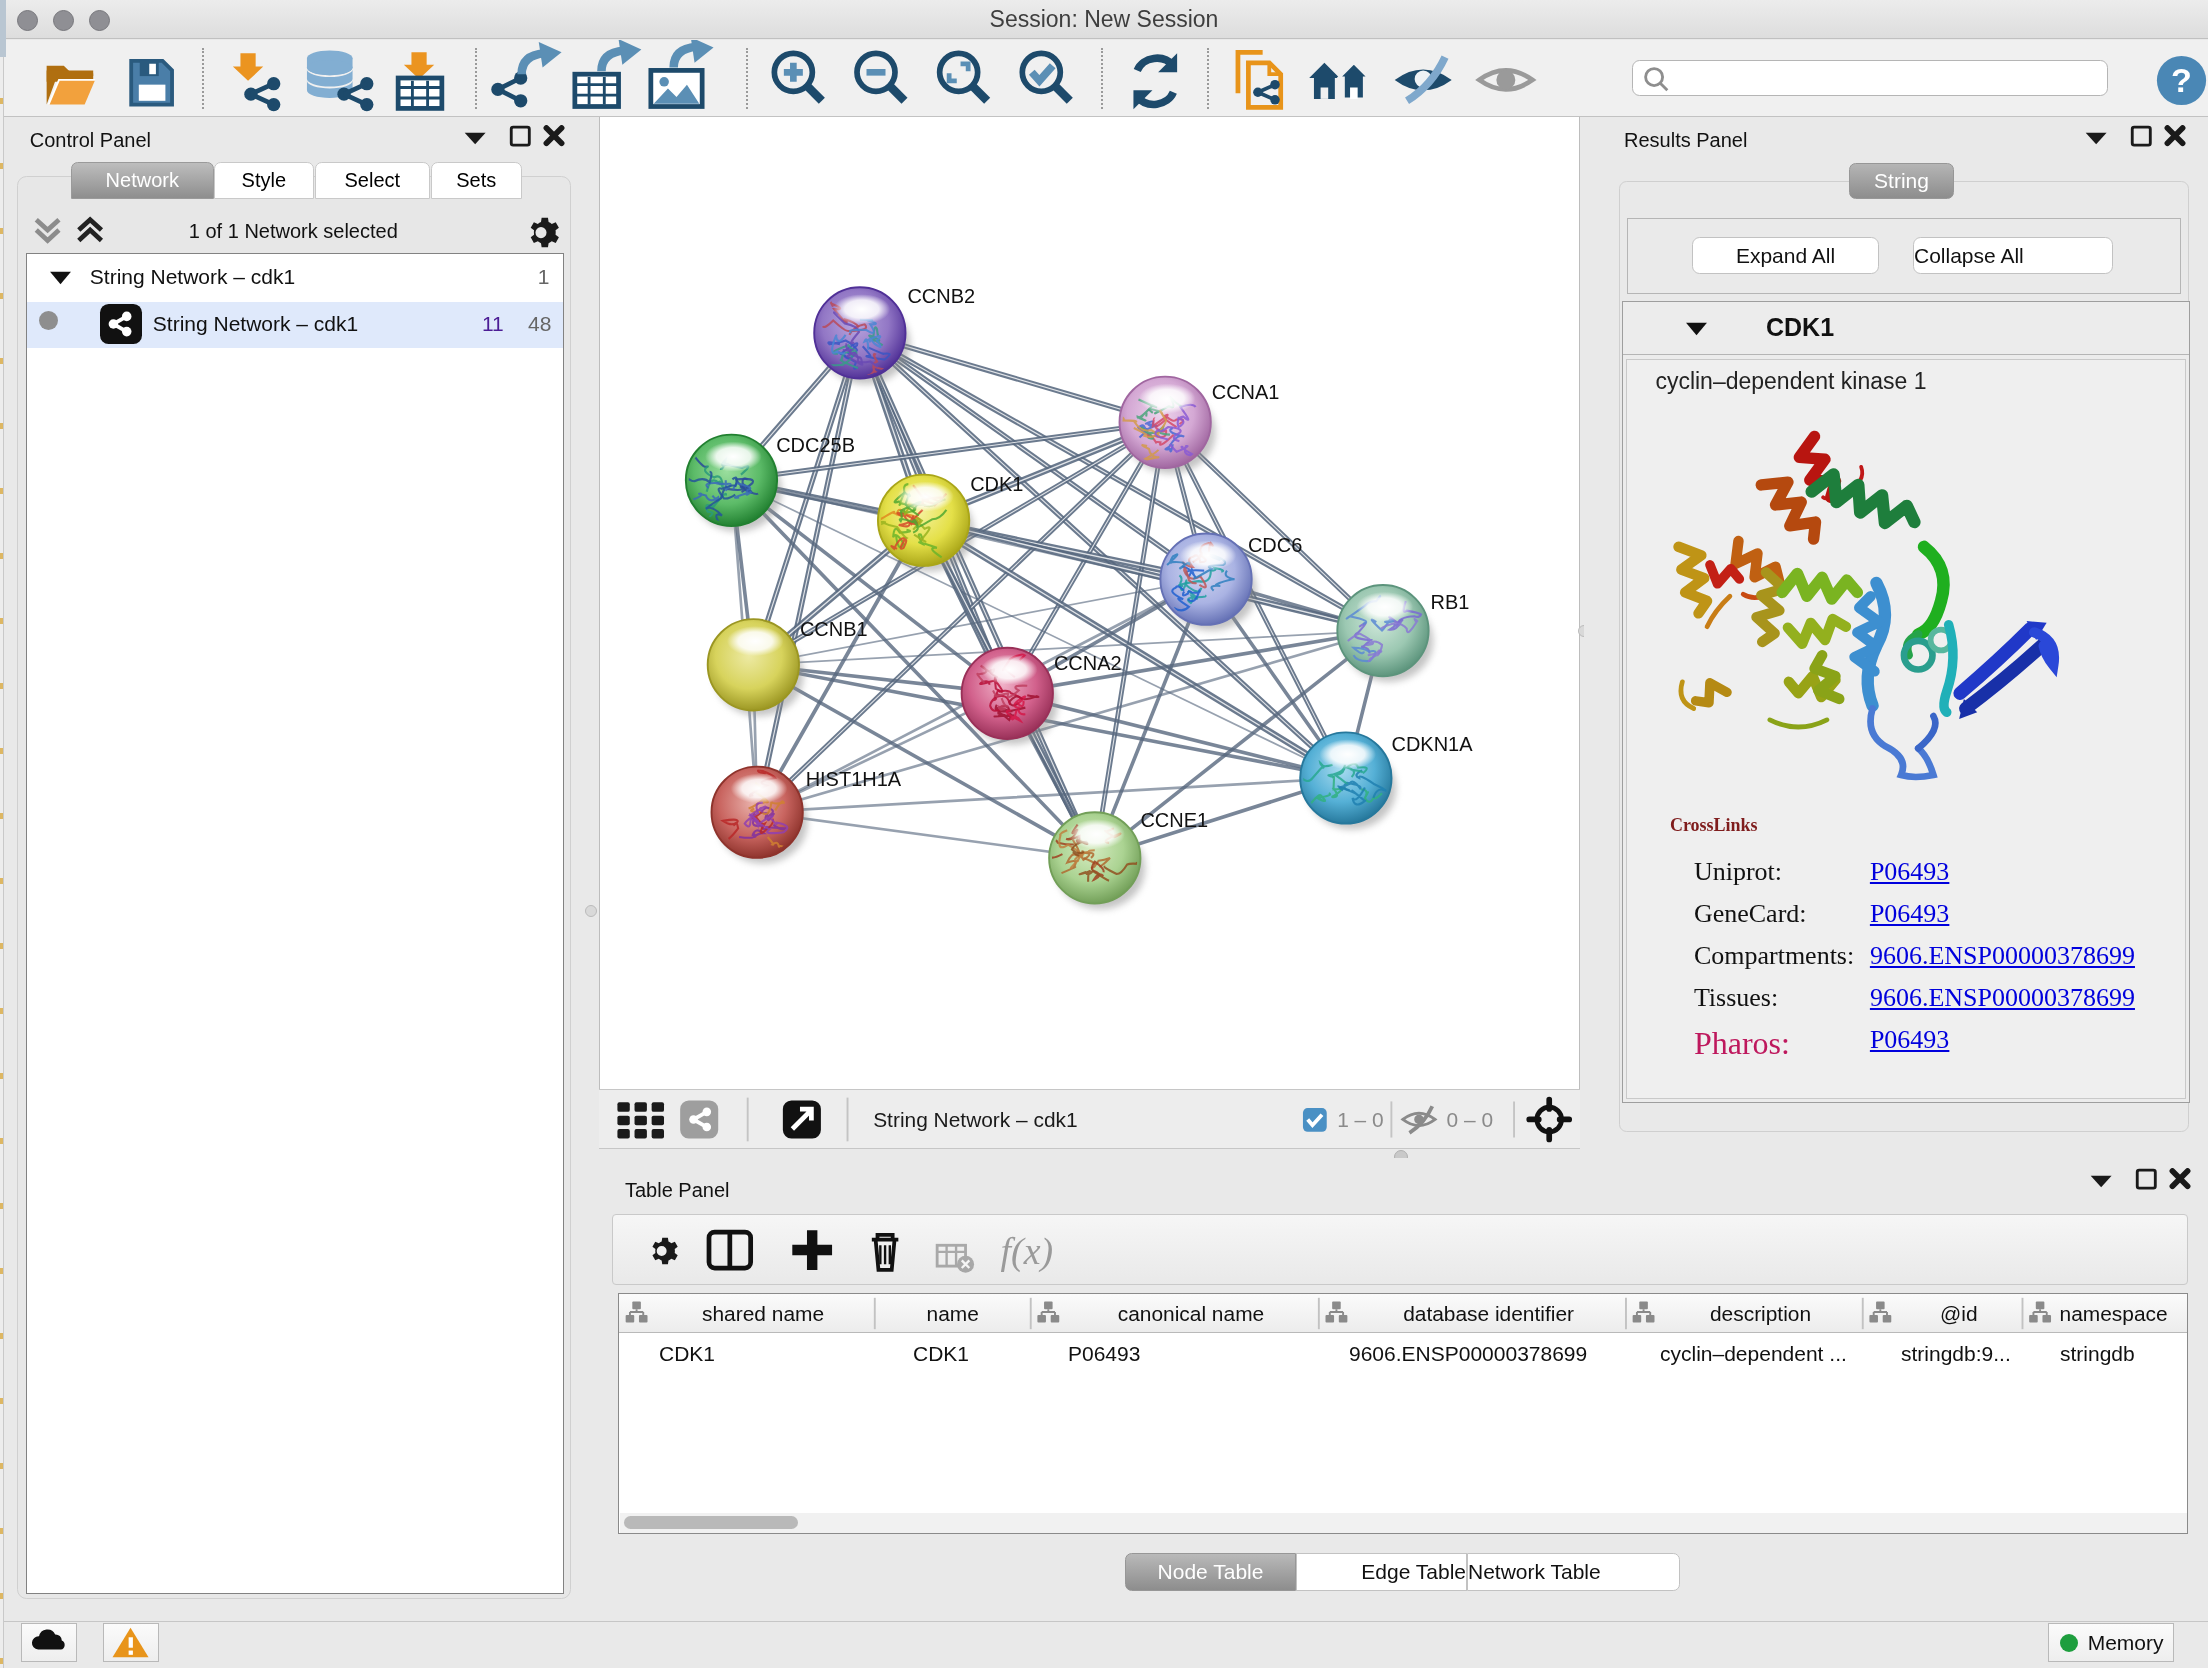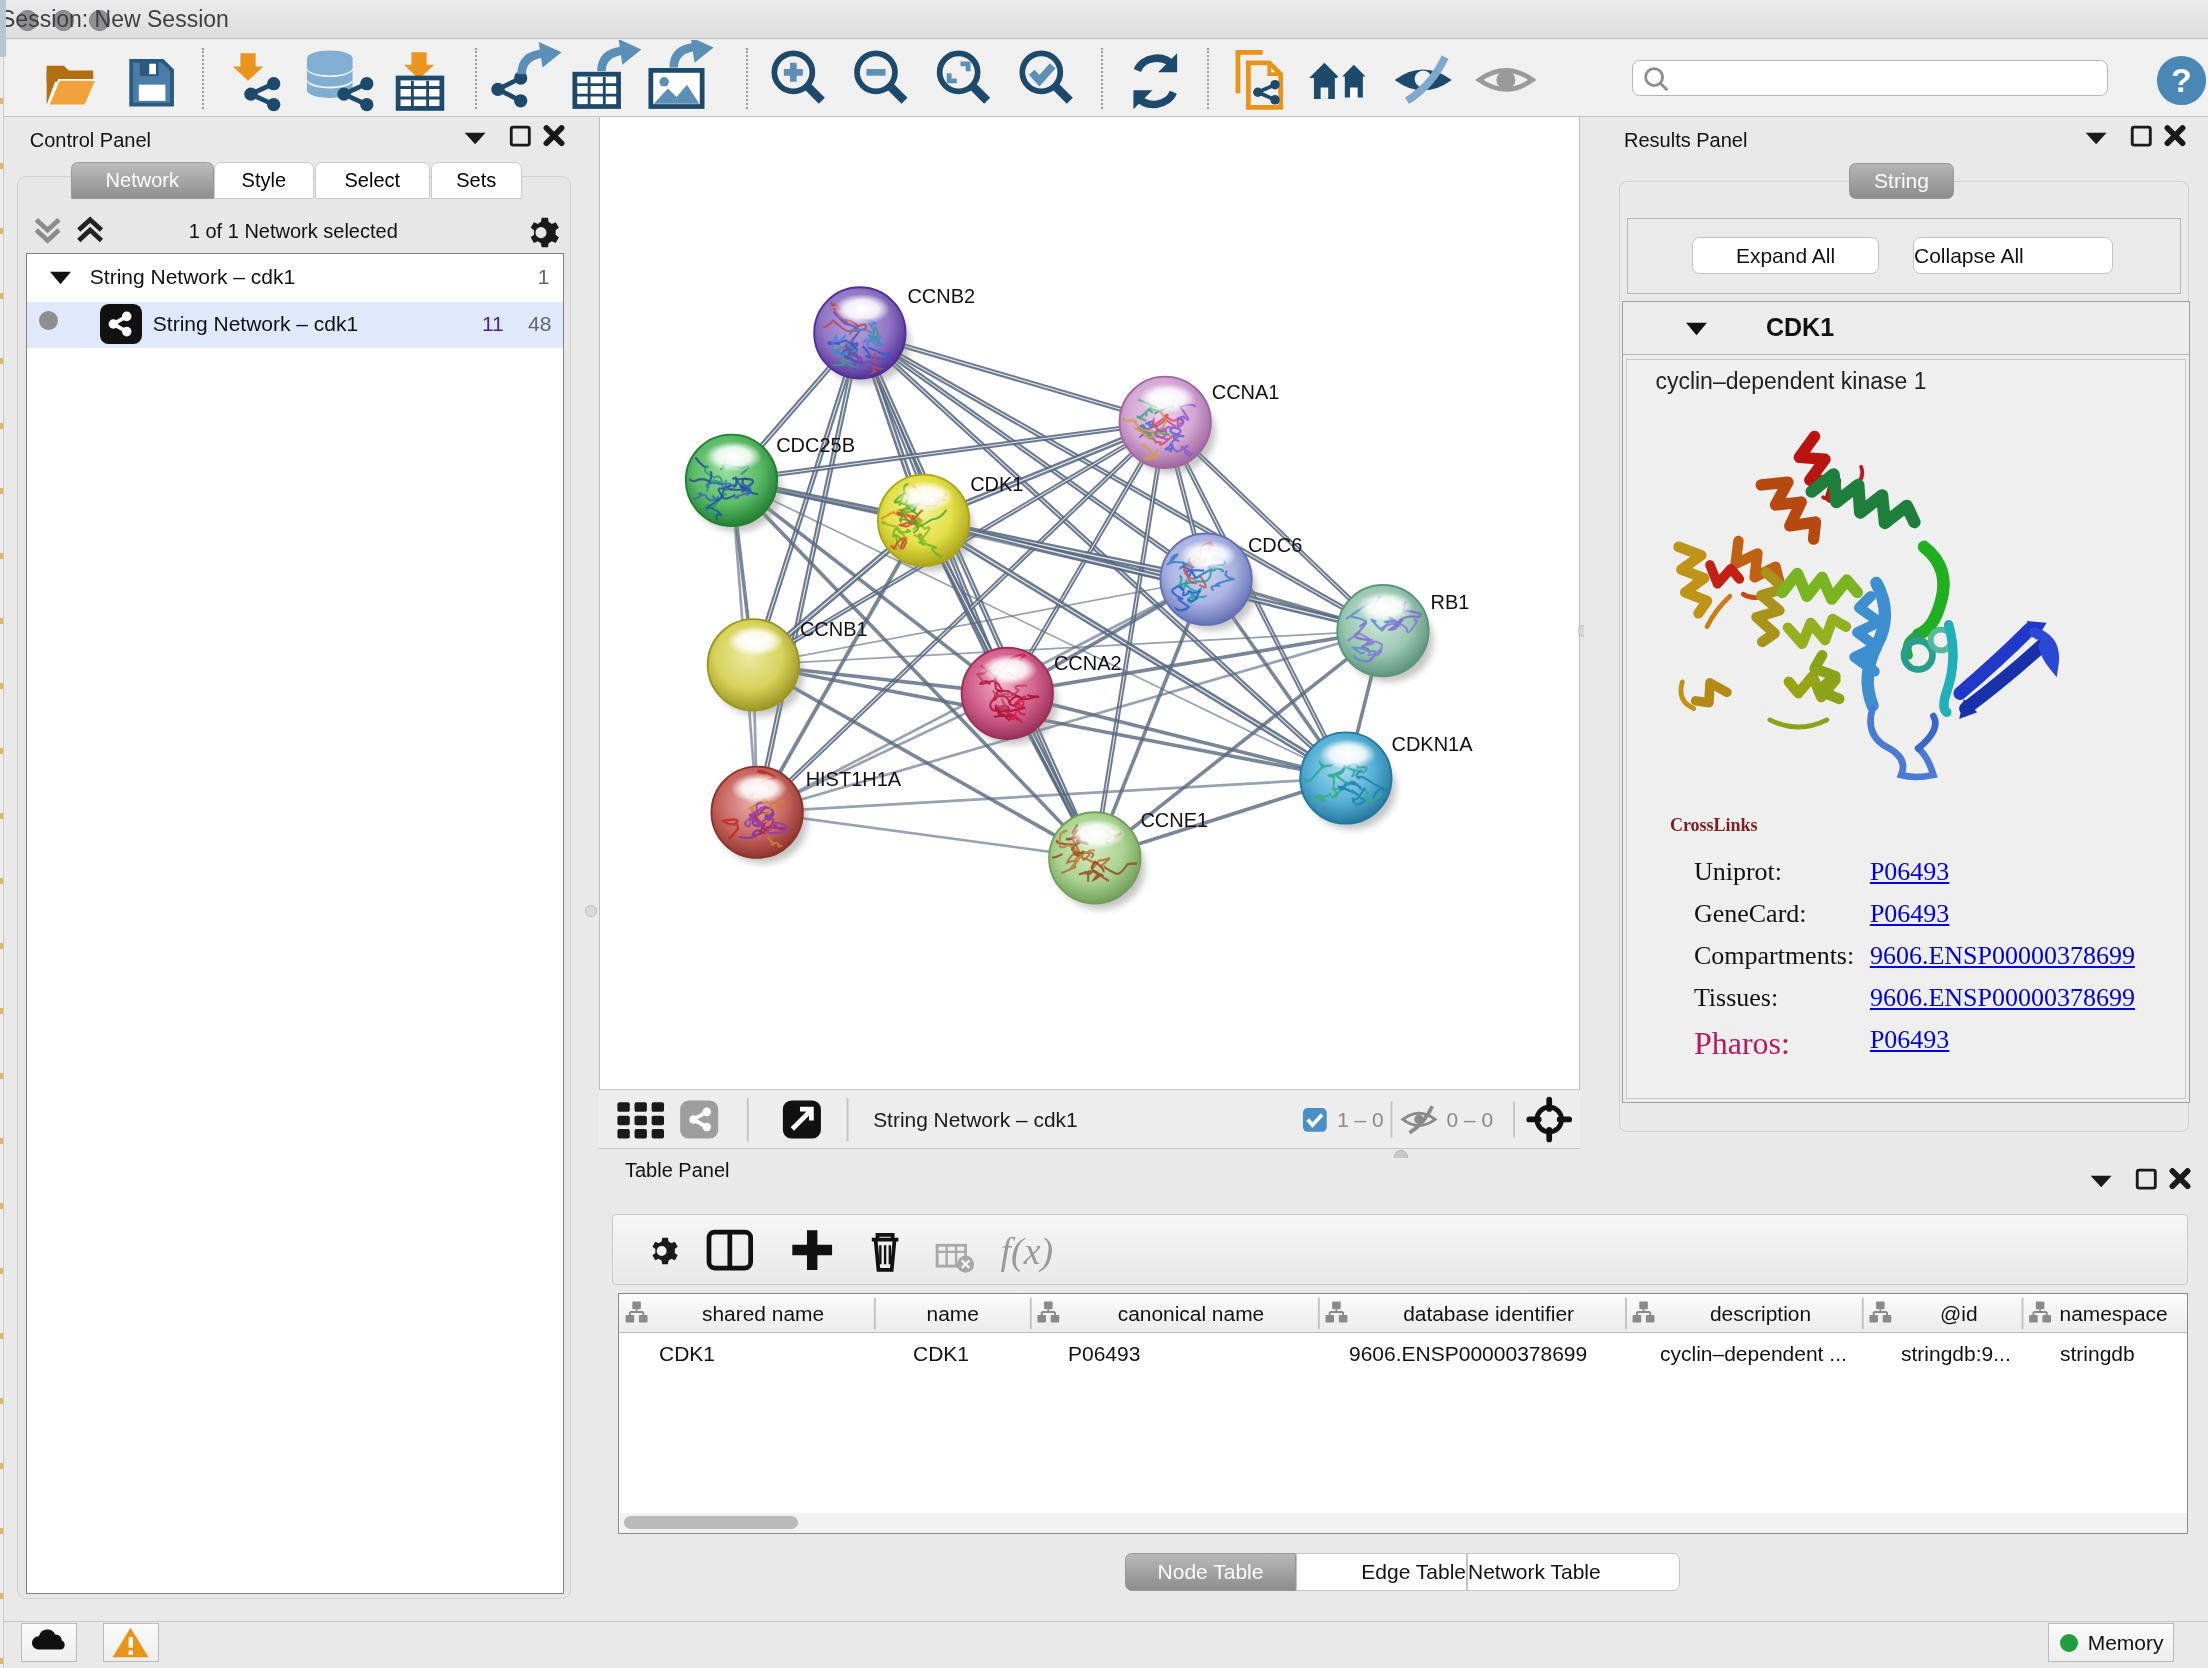--- a/index.html
+++ b/index.html
@@ -1,19 +1,19 @@
 <!DOCTYPE html>
 <html style="font-size:15px"><head>
 <meta charset="utf-8">
 <style>
 *{margin:0;padding:0;box-sizing:border-box}
 html,body{width:2208px;height:1668px;font-family:"Liberation Sans",sans-serif;background:#e9e9e9;overflow:hidden;position:relative}
 .titlebar{position:absolute;left:0;top:0;width:2208px;height:39px;background:linear-gradient(#ececec,#dddddd);border-bottom:1px solid #c0c0c0}
 .tl{position:absolute;top:9.5px;width:21px;height:21px;border-radius:50%;background:#8f8f94;border:1px solid #77777c}
-.title{position:absolute;top:5.7px;left:0;width:100%;font-size:23px;font-weight:normal;color:#3e3e3e}
+.title{position:absolute;top:5.7px;left:0;width:100%;text-align:center;font-size:23px;font-weight:normal;color:#3e3e3e}
 .toolbar{position:absolute;left:0;top:40px;width:2208px;height:77px;background:#f0f0f0;border-bottom:1px solid #c2c2c2}
 .tsep{position:absolute;top:7.6px;height:61px;width:0;border-left:2.9px dotted #9a9a9a}
 .searchbox{position:absolute;left:1632px;top:20px;width:476px;height:36px;background:#fff;border:1px solid #b5b5b5;border-radius:7.6px}
 .panel-title{font-size:20px;color:#111}
 
 #cp{position:absolute;left:3.8px;top:117px;width:579px;height:1484px;background:#e9e9e9}
 .tab{position:absolute;top:45px;height:37px;border:1px solid #c9c9c9;background:#fff;color:#000;font-size:20px;text-align:center;line-height:35px;border-radius:6.7px 6.7px 0 0}
 .tabsel{background:linear-gradient(#bdbdbd,#8e8e8e);color:#fff;border-color:#9a9a9a}
 #cp .body{position:absolute;left:13.3px;top:59px;width:554px;height:1423px;background:#e7e7e7;border:1px solid #d0d0d0;border-radius:9.5px}
 #cplist{position:absolute;left:22px;top:136px;width:538px;height:1341px;background:#fff;border:1px solid #828282}
@@ -739,21 +739,21 @@
       <div style="position:absolute;left:67px;top:581px;font-family:'Liberation Serif',serif;font-size:26px;color:#111">Compartments:</div>
       <div style="position:absolute;left:243px;top:581px;font-family:'Liberation Serif',serif;font-size:26px" class="link">9606.ENSP00000378699</div>
       <div style="position:absolute;left:67px;top:623px;font-family:'Liberation Serif',serif;font-size:26px;color:#111">Tissues:</div>
       <div style="position:absolute;left:243px;top:623px;font-family:'Liberation Serif',serif;font-size:26px" class="link">9606.ENSP00000378699</div>
       <div style="position:absolute;left:67px;top:665px;font-family:'Liberation Serif',serif;font-size:32px;color:#be185d">Pharos:</div>
       <div style="position:absolute;left:243px;top:665px;font-family:'Liberation Serif',serif;font-size:26px" class="link">P06493</div>
     </div>
   </div>
 </div>
 <div id="tp">
-  <div class="panel-title" style="position:absolute;left:26px;top:1px">Table Panel</div>
+  <div class="panel-title" style="position:absolute;left:26px;top:21px">Table Panel</div>
   <svg width="114" height="25" viewBox="0 0 120 26" style="position:absolute;left:1486px;top:9.5px">
     <path d="M6 8 l11 12 11 -12 z" fill="#1a1a1a"></path>
     <rect x="55" y="2" width="19" height="19" fill="none" stroke="#1a1a1a" stroke-width="3" rx="2"></rect>
     <path d="M92 3 l16 16 M108 3 l-16 16" stroke="#1a1a1a" stroke-width="6" stroke-linecap="round"></path>
   </svg>
   <div style="position:absolute;left:13.3px;top:56px;width:1576px;height:71px;background:linear-gradient(#f6f6f6,#e9e9e9);border:1px solid #c9c9c9;border-radius:4px">
     <svg width="476" height="71" viewBox="0 0 500 75">
       <path fill="#1a1a1a" transform="translate(32,20) scale(1.5)" d="M12 8.5a3.5 3.5 0 1 0 0 7 3.5 3.5 0 0 0 0-7zm9.2 4.9l2.1 1.6-2 3.5-2.5-1a7.8 7.8 0 0 1-2 1.2l-.4 2.6h-4l-.4-2.6a7.8 7.8 0 0 1-2-1.2l-2.5 1-2-3.5 2.1-1.6a8 8 0 0 1 0-2.8L5.5 9l2-3.5 2.5 1a7.8 7.8 0 0 1 2-1.2l.4-2.6h4l.4 2.6a7.8 7.8 0 0 1 2 1.2l2.5-1 2 3.5-2.1 1.6a8 8 0 0 1 0 2.8z" style="transform-origin:0 0" transform-box="fill-box"></path>
       <rect x="100" y="18" width="44" height="38" rx="6" fill="none" stroke="#111" stroke-width="5"></rect>
       <line x1="122" y1="18" x2="122" y2="56" stroke="#111" stroke-width="5"></line>

